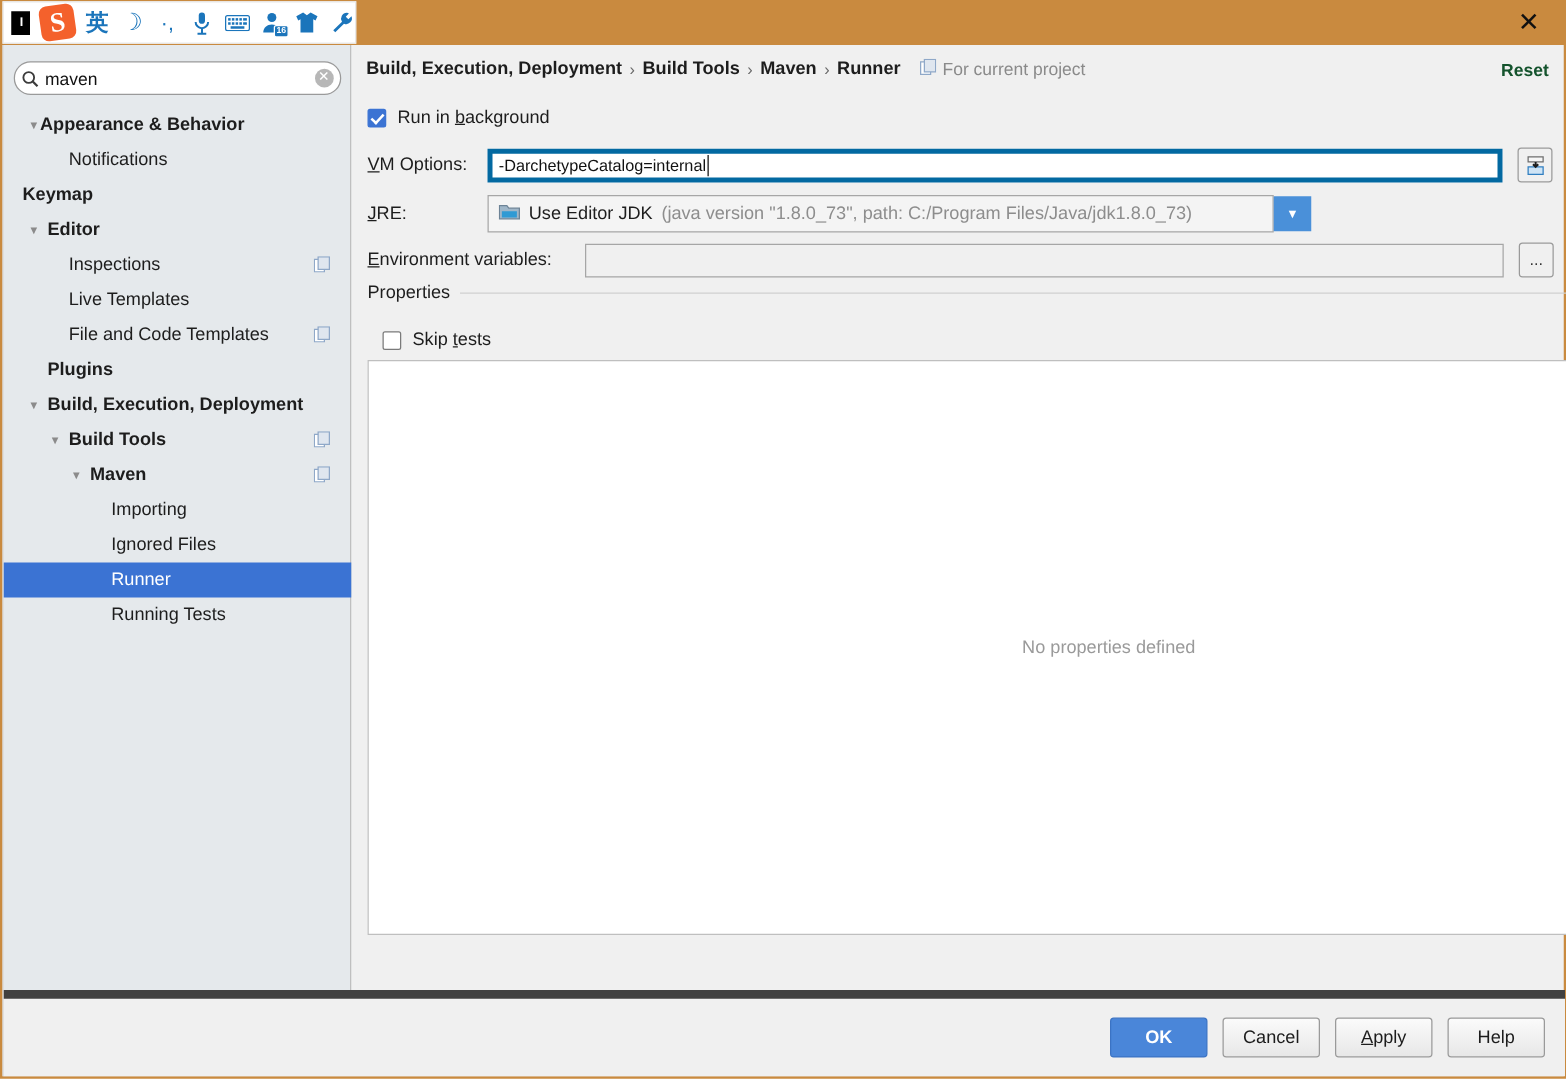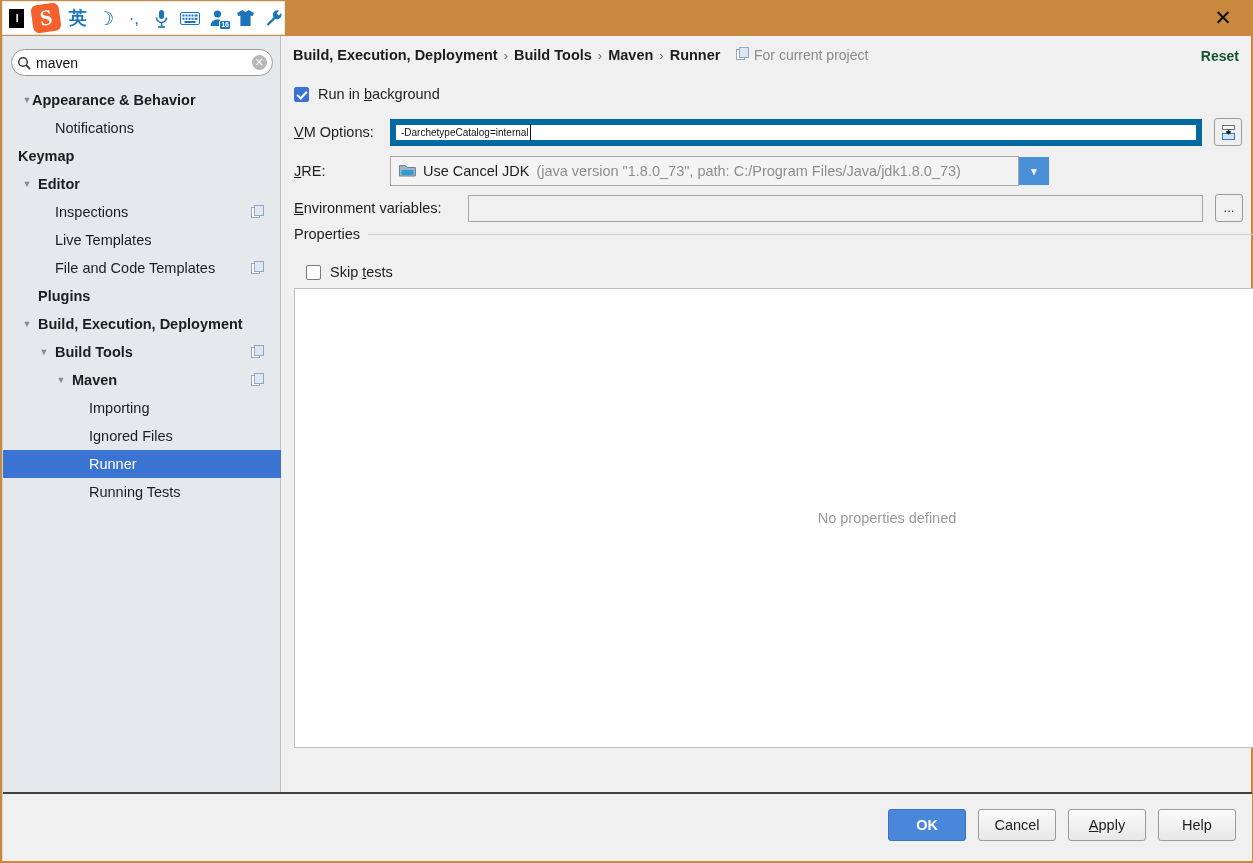--- a/index.html
+++ b/index.html
@@ -72,22 +72,22 @@
   .checkrow{position:absolute;left:12px;top:50px;display:flex;align-items:center;gap:9px;cursor:pointer;text-align:right;}
   .cbox{width:15px;height:15px;box-sizing:border-box;border:1px solid #7a7a7a;background:#fff;border-radius:2px;}
   .cbox.on{background:#3b73d3;border-color:#3b73d3;position:relative;}
   .cbox.on::after{content:"";position:absolute;left:4px;top:1px;width:4px;height:8px;border:solid #fff;
       border-width:0 2px 2px 0;transform:rotate(43deg);}
   .flabel{font-size:14.5px;color:#1d1d1d;}
   .u{text-decoration:underline;}
 
   .vmrow{position:absolute;left:12px;top:82px;width:1210px;display:flex;align-items:center;}
   .vmrow .flabel{width:96px;}
-  .txtfield{height:27px;box-sizing:border-box;background:#fff;border:6px solid #0369a1;
-      display:flex;align-items:center;padding:0 5px;font-size:10px;color:#111;}
+  .txtfield{height:27px;box-sizing:border-box;background:#fff;border:4px solid #0369a1;
+      display:flex;align-items:center;padding:0 5px;font-size:13px;color:#111;}
   .caret{display:inline-block;width:1px;height:17px;background:#111;margin-left:1px;}
 
   .btnsq{width:28px;height:28px;box-sizing:border-box;border:1px solid #9a9a9a;background:#f0f0f0;
       border-radius:3px;display:flex;align-items:center;justify-content:center;cursor:pointer;}
 
   .jrerow{position:absolute;left:12px;top:120px;width:1210px;display:flex;align-items:center;}
   .jrerow .flabel{width:96px;}
   .combo{height:30px;box-sizing:border-box;background:#f4f4f4;border:1px solid #a6a6a6;display:flex;
       align-items:center;padding-left:8px;gap:7px;font-size:14.5px;overflow:hidden;}
   .combo .muted{color:#8d8d8d;}
@@ -103,21 +103,21 @@
   .propsgroup .rule{flex:1;height:1px;background:#cfcfcf;}
 
   .skiprow{position:absolute;left:24px;top:228px;display:flex;align-items:center;gap:9px;cursor:pointer;}
 
   .tablebox{position:absolute;left:12px;top:252px;width:1186px;height:460px;background:#fff;
       border:1px solid #bfbfbf;box-sizing:border-box;display:flex;align-items:center;justify-content:center;}
   .emptytxt{color:#9a9a9a;font-size:14.5px;}
 
   
   .footer{position:absolute;left:0;bottom:0;width:1249px;height:69px;background:#f0f0f0;
-      border-top:2px solid #404040;box-sizing:border-box;}
+      border-top:7px solid #404040;box-sizing:border-box;}
   .fbtns{position:absolute;right:16px;top:15px;display:flex;gap:12px;}
   .btn{height:32px;min-width:78px;box-sizing:border-box;border:1px solid #9a9a9a;border-radius:3px;
       background:linear-gradient(#fbfbfb,#e7e7e7);font-size:14.5px;color:#1d1d1d;cursor:pointer;
       display:flex;align-items:center;justify-content:center;font-family:"Liberation Sans",sans-serif;}
   .btn.primary{background:#4a86d9;border-color:#3b73c4;color:#fff;font-weight:bold;}
 </style>
 </head>
 <body>
 
 <div class="app">
@@ -317,21 +317,21 @@
         <div class="flabel">
           <span class="u">J</span><span>RE:</span>
         </div>
         <div class="combo" style="width:629px;">
           <span>
             <svg width="17" height="14" viewBox="0 0 17 14">
                 <path d="M0.5 2.5h6l1.5 2h8.5v8.5H0.5z" fill="#9fb6c8" stroke="#6d8396"></path>
                 <rect x="2.5" y="7" width="12" height="5" fill="#2f9ad4"></rect>
               </svg>
           </span>
-          <span>Use Cancel JDK</span>
+          <span>Use Editor JDK</span>
           <span class="muted">(java version "1.8.0_73", path: C:/Program Files/Java/jdk1.8.0_73)</span>
         </div>
         <div class="combo-arrow">▼</div>
       </div>
 
       <div class="envrow">
         <div class="flabel">
           <span class="u">E</span><span>nvironment variables:</span>
         </div>
         <div class="envfield" style="width:735px;"></div>

